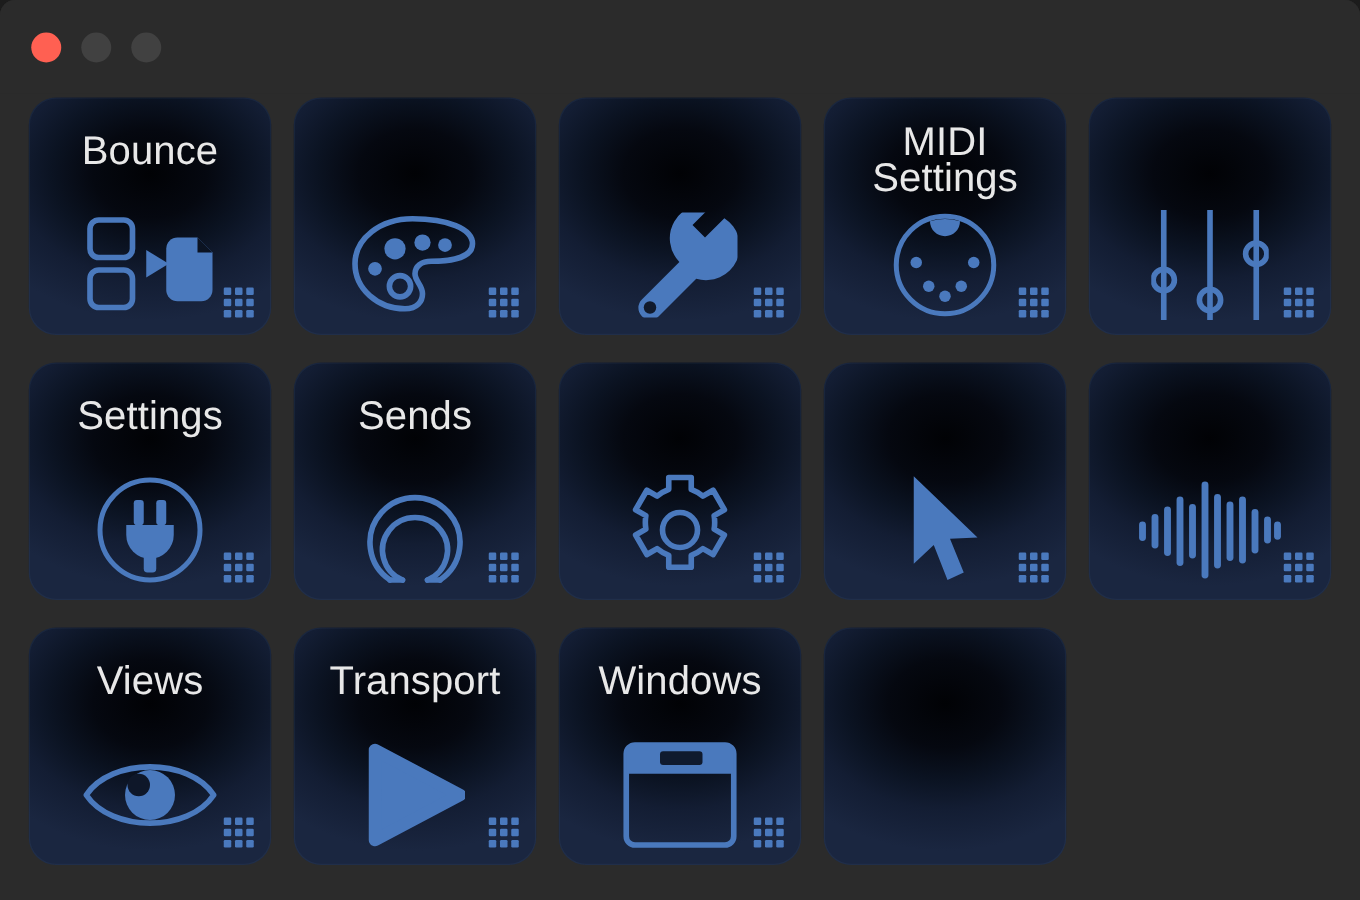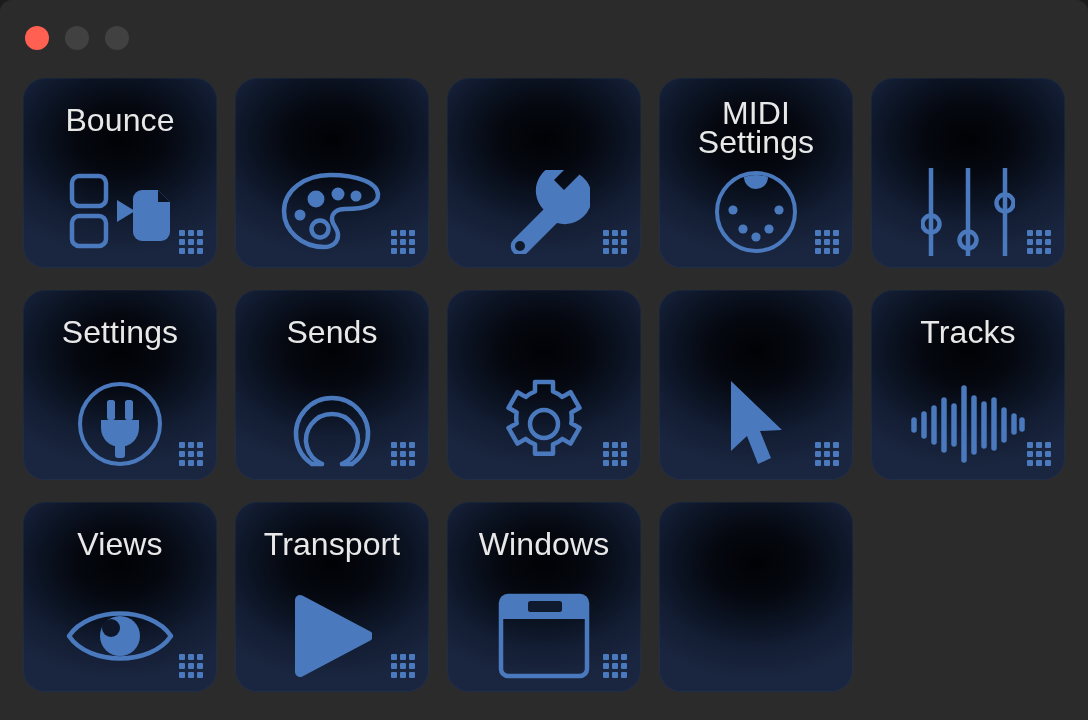--- a/index.html
+++ b/index.html
@@ -333,21 +333,20 @@
           <i></i>
           <i></i>
           <i></i>
           <i></i>
           <i></i>
           <i></i>
           <i></i>
         </div>
       </div>
       <div class="card">
-        <div class="card-title">Tracks</div>
         <div class="icon-area">
           <svg width="116" height="80" viewBox="0 0 116 80">
       <g stroke="#4a79bd" stroke-width="5.5" stroke-linecap="round">
         <line x1="4" y1="36" x2="4" y2="46"></line>
         <line x1="14" y1="30" x2="14" y2="52"></line>
         <line x1="24" y1="24" x2="24" y2="58"></line>
         <line x1="34" y1="16" x2="34" y2="66"></line>
         <line x1="44" y1="22" x2="44" y2="60"></line>
         <line x1="54" y1="4" x2="54" y2="76"></line>
         <line x1="64" y1="14" x2="64" y2="68"></line>

